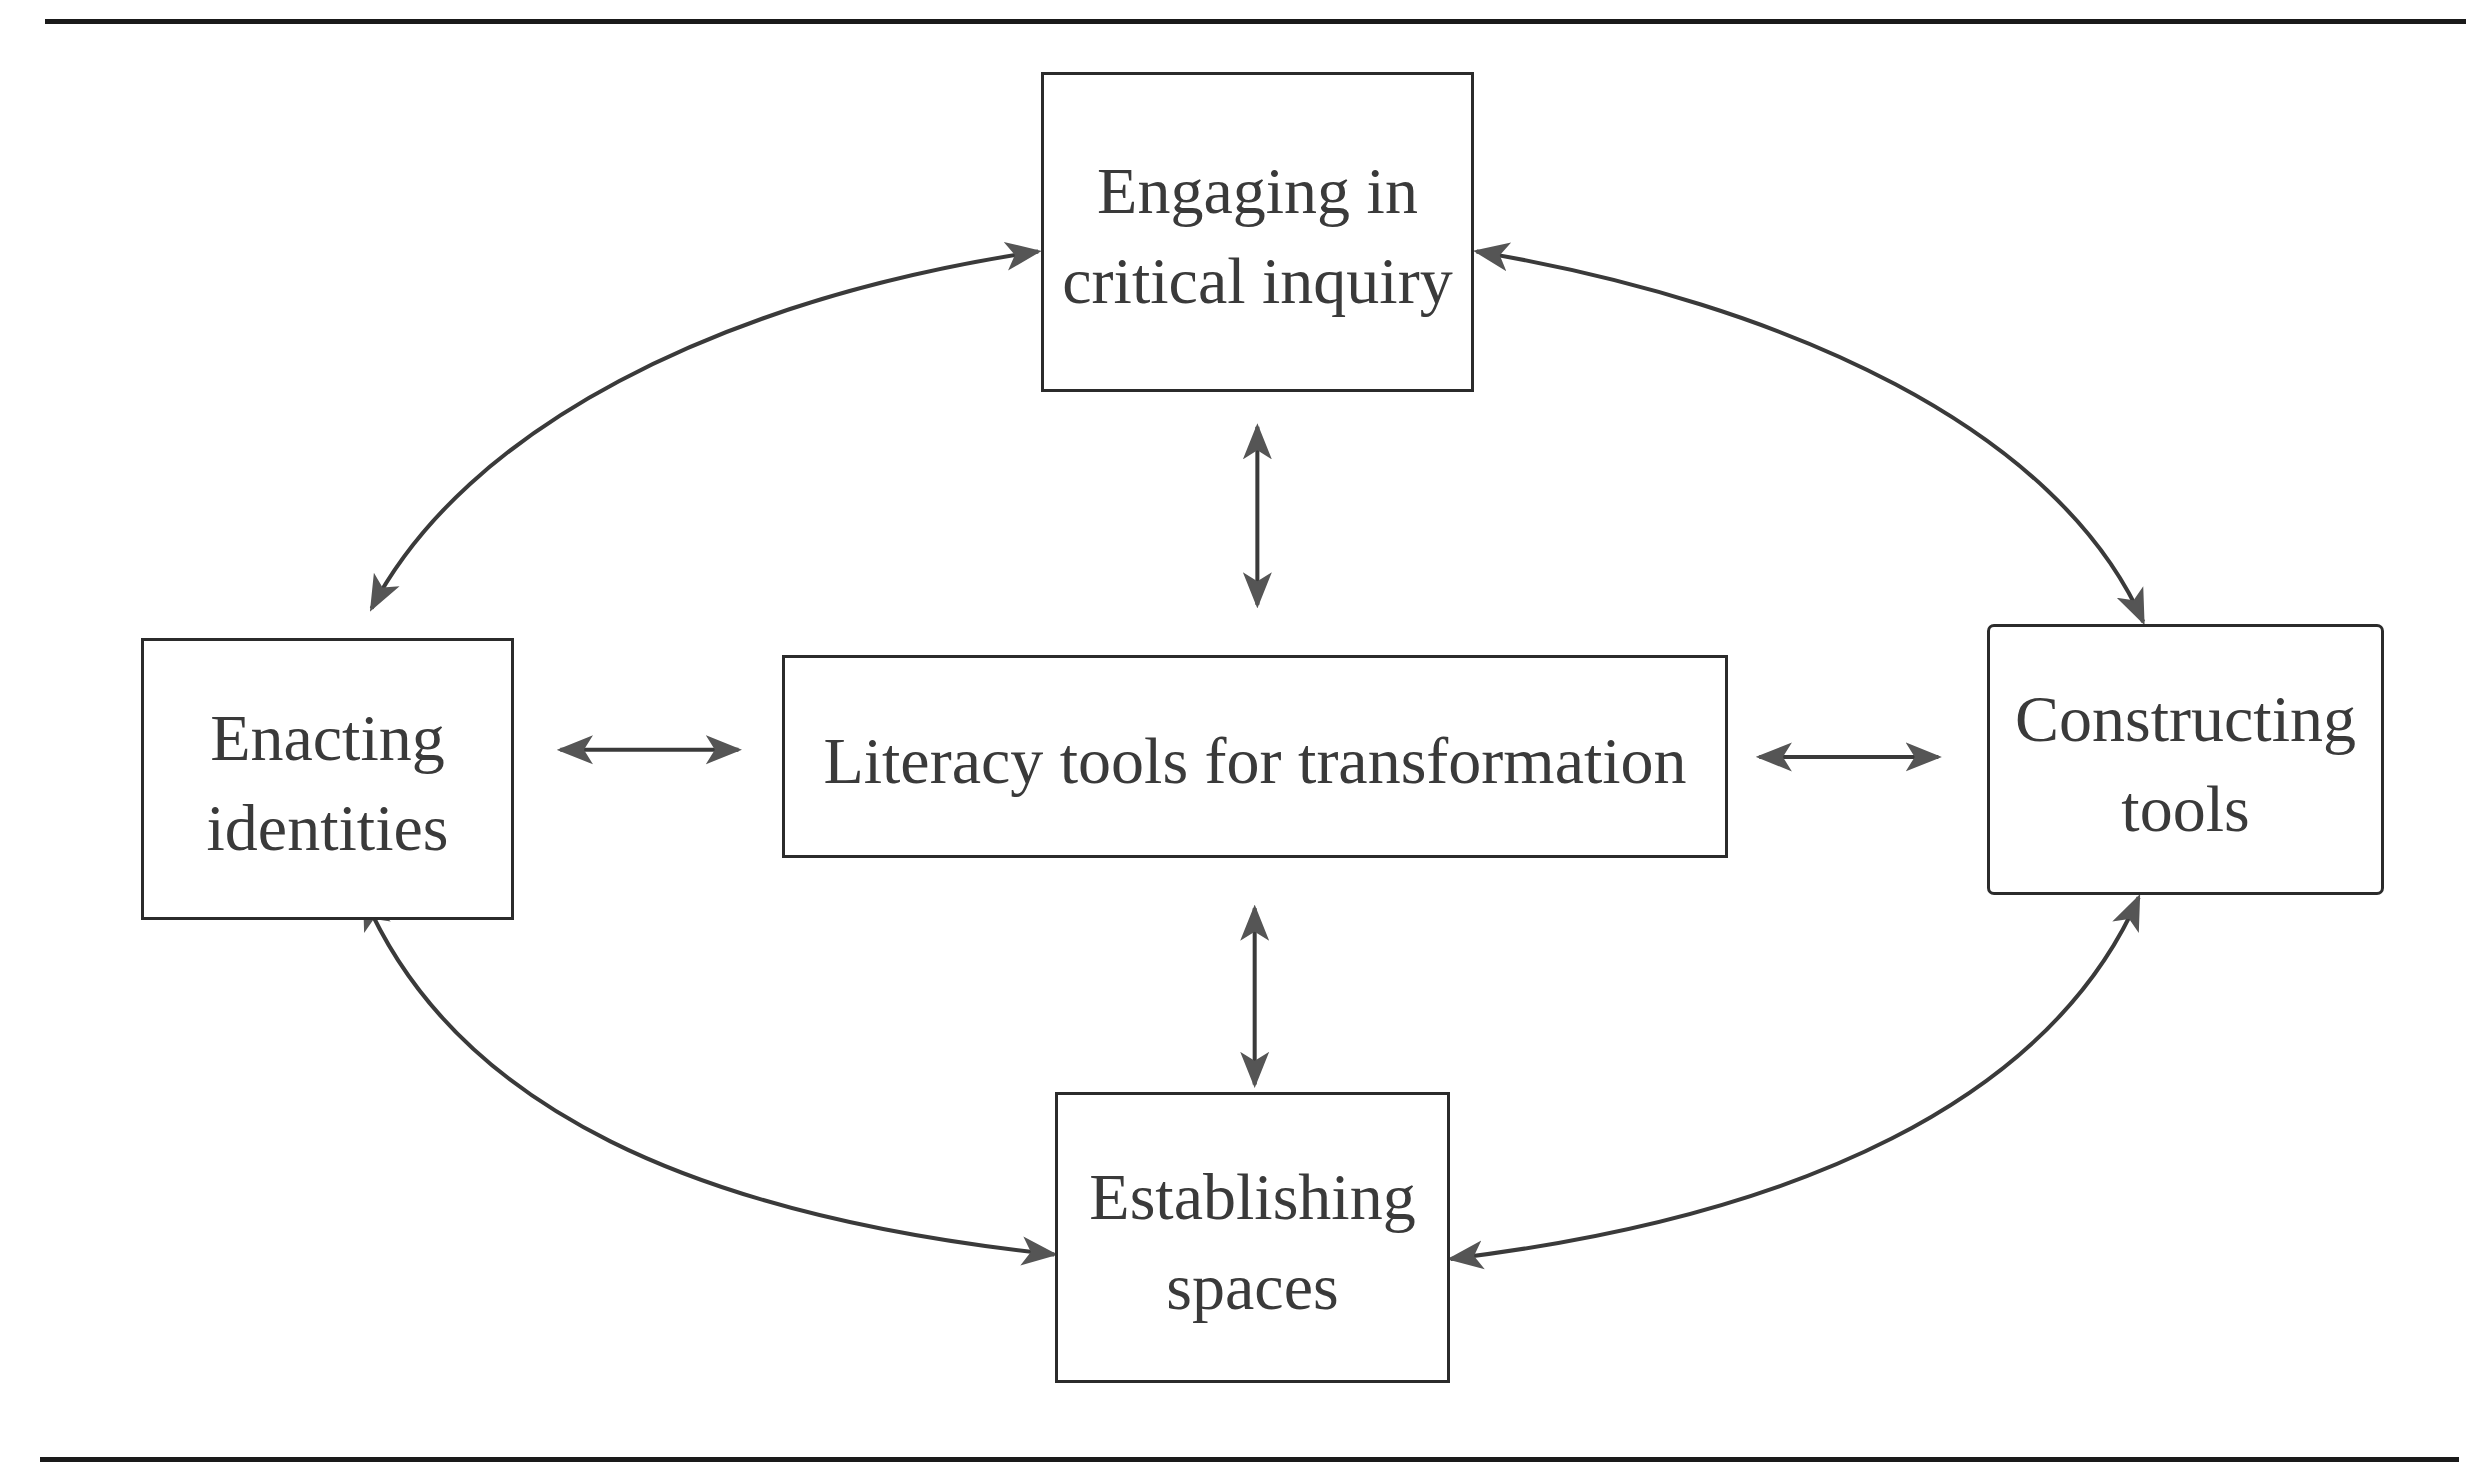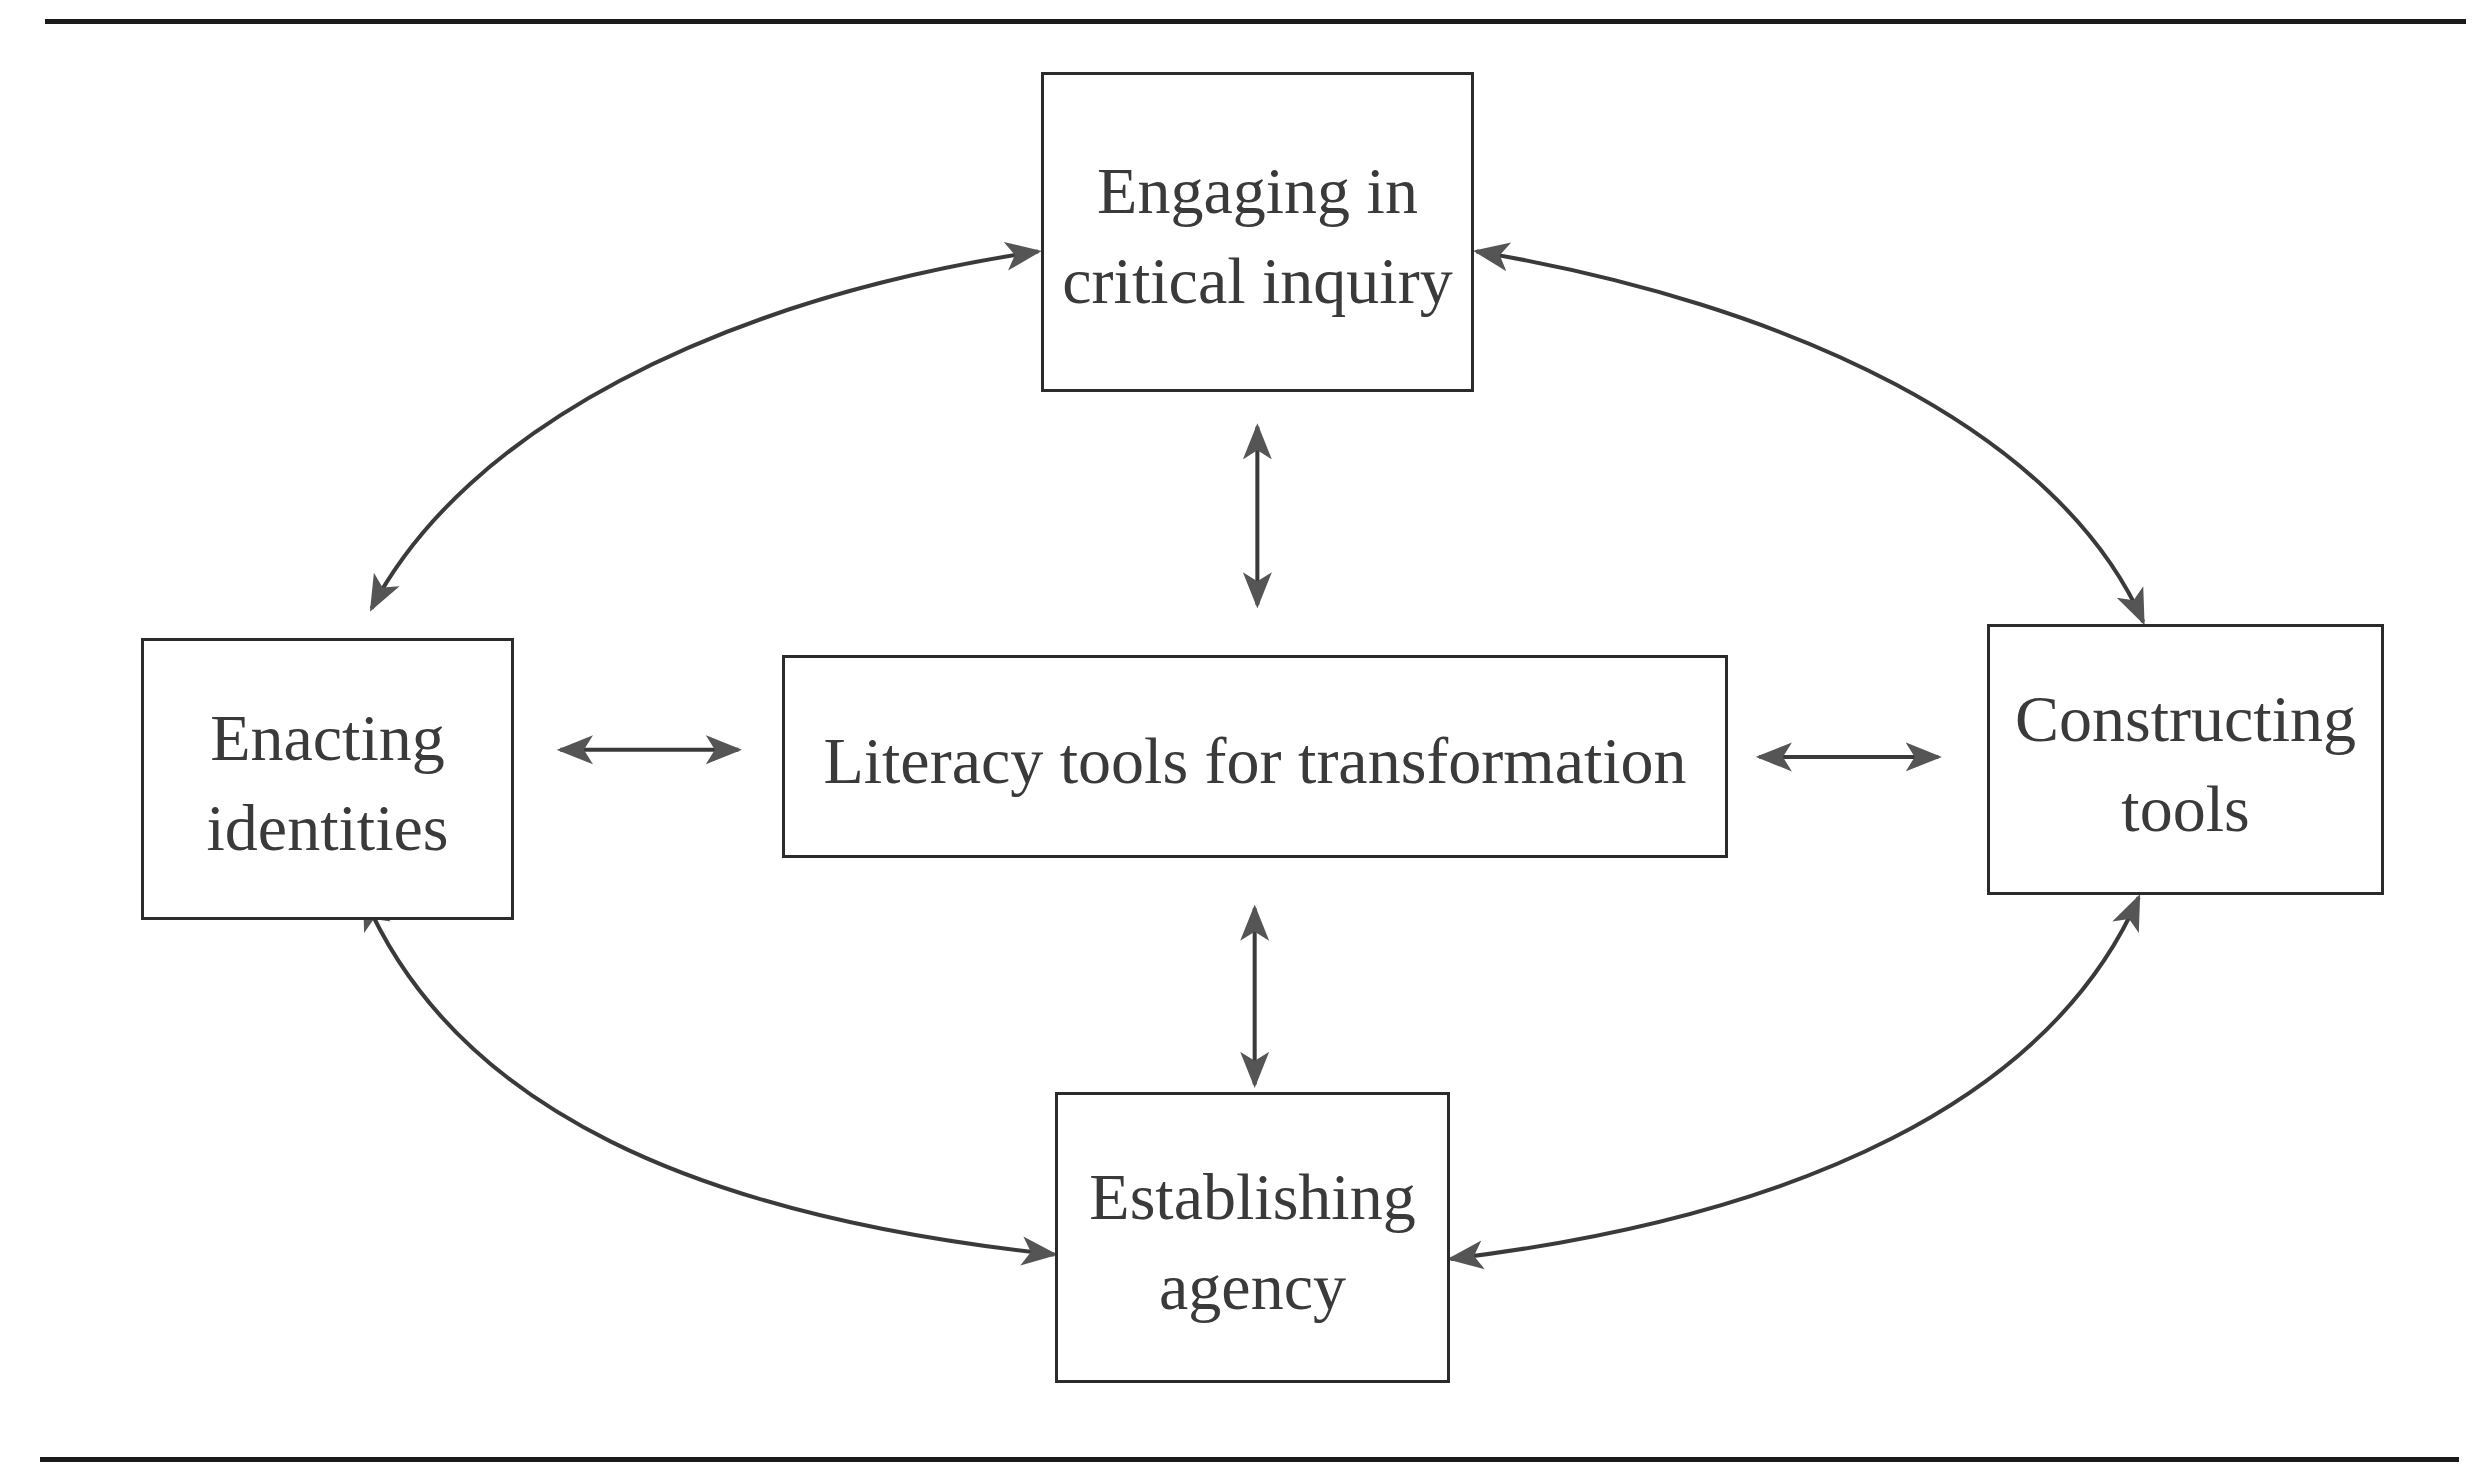--- a/index.html
+++ b/index.html
@@ -56,27 +56,27 @@
       <span>identities</span>
     </div>
   </div>
 
   <div class="node" style="left:782px; top:655px; width:946px; height:203px;">
     <div>
       <span>Literacy tools for transformation</span>
     </div>
   </div>
 
-  <div class="node" style="left:1987px; top:624px; width:397px; height:271px;">
+  <div class="node" style="left:1987px; top:624px; width:397px; height:271px;border-radius:7px;">
     <div>
       <span>Constructing</span>
       <span>tools</span>
     </div>
   </div>
 
   <div class="node" style="left:1055px; top:1092px; width:395px; height:291px;">
     <div>
       <span>Establishing</span>
-      <span>agency</span>
+      <span>spaces</span>
     </div>
   </div>
 </div>
 
 
 </body></html>

